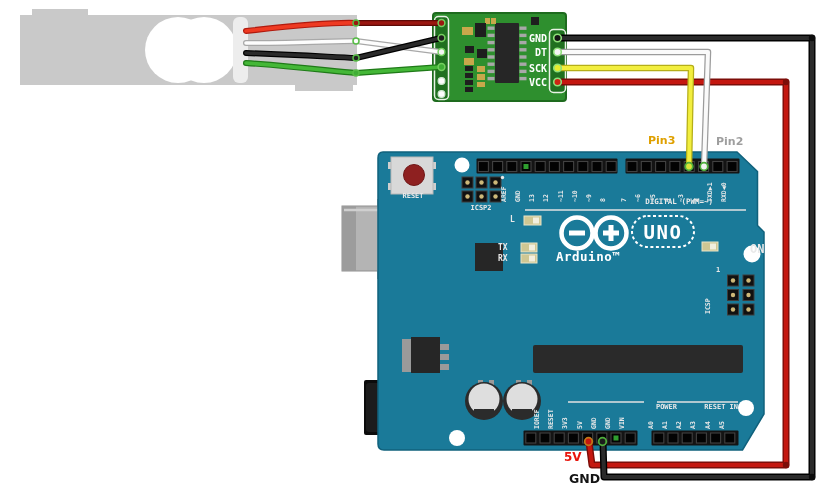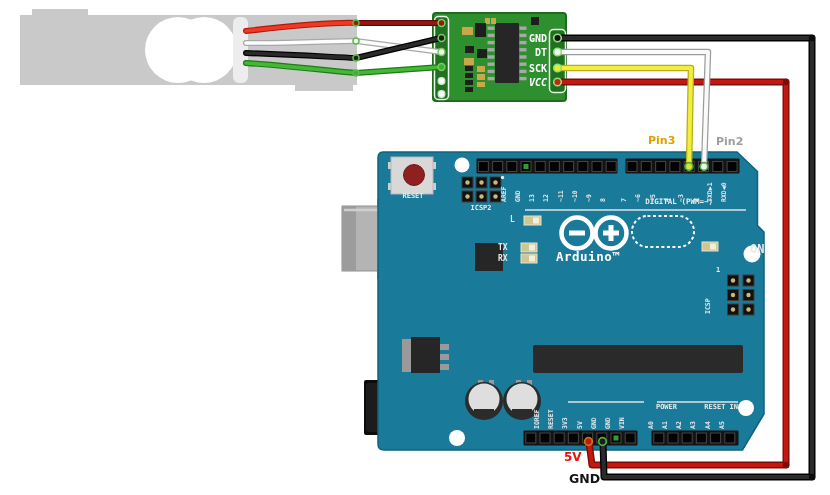--- a/index.html
+++ b/index.html
@@ -327,39 +327,40 @@
     <circle cx="689" cy="166.5" r="3.8" fill="#d8e23a" stroke="#4fae3c" stroke-width="1.8"></circle>
     <circle cx="704" cy="166.5" r="3.8" fill="#f2f2f2" stroke="#4fae3c" stroke-width="1.8"></circle>
     <circle cx="588.5" cy="441.5" r="3.8" fill="#c4170f" stroke="#c07818" stroke-width="1.8"></circle>
     <circle cx="602.5" cy="441.5" r="3.8" fill="#1c1c1c" stroke="#4fae3c" stroke-width="1.8"></circle>
   </g>
 </svg>
 
 <span class="hx" style="left:511px;top:33px;">GND</span>
 <span class="hx" style="left:511px;top:47px;">DT</span>
 <span class="hx" style="left:511px;top:63px;">SCK</span>
-<span class="hx" style="left:511px;top:77px;font-style:italic;">VCC</span>
+<span class="hx" style="left:511px;top:77px;">VCC</span>
 
 <span class="wirelab" style="left:648px;top:134px;color:#dfa000;">Pin3</span>
 <span class="wirelab" style="left:716px;top:135px;color:#9e9e9e;">Pin2</span>
 <span class="wirelab" style="left:564px;top:450px;font-size:12px;color:#e8150c;">5V</span>
 <span class="wirelab" style="left:569px;top:471px;font-size:12.5px;color:#141414;">GND</span>
 
 <span class="hl ctr" style="left:391px;top:192px;width:44px;">RESET</span>
 <span class="hl ctr" style="left:458px;top:204px;width:46px;">ICSP2</span>
 <span class="hl" style="left:716px;top:266px;">1</span>
 <span class="vl" style="left:712px;top:306px;">ICSP</span>
 <span class="hl rgt" style="left:560px;top:197px;width:153px;font-size:7.5px;">DIGITAL (PWM=~)</span>
 <span class="hl rgt" style="left:633px;top:403px;width:44px;">POWER</span>
 <span class="hl rgt" style="left:654px;top:403px;width:84px;">RESET IN</span>
 <span class="hl" style="left:510px;top:215px;font-size:8px;">L</span>
 <span class="hl" style="left:498px;top:243px;font-size:8px;">TX</span>
 <span class="hl" style="left:498px;top:254px;font-size:8px;">RX</span>
 <span class="hl" style="left:750px;top:242px;font-size:12px;">ON</span>
 <span class="hl" style="left:556px;top:249px;font-size:12.5px;color:#ffffff;letter-spacing:.5px;">Arduino™</span>
+<span class="hl" style="left:632px;top:216px;width:62px;height:31px;display:flex;align-items:center;justify-content:center;font-size:19px;letter-spacing:1.5px;color:#ffffff;">UNO</span>
 
 <span class="vl" style="left:508px;top:194px;">AREF</span>
 <span class="vl" style="left:522px;top:194px;">GND</span>
 <span class="vl" style="left:536px;top:194px;">13</span>
 <span class="vl" style="left:550px;top:194px;">12</span>
 <span class="vl" style="left:565px;top:194px;">~11</span>
 <span class="vl" style="left:579px;top:194px;">~10</span>
 <span class="vl" style="left:593px;top:194px;">~9</span>
 <span class="vl" style="left:607px;top:194px;">8</span>
 

